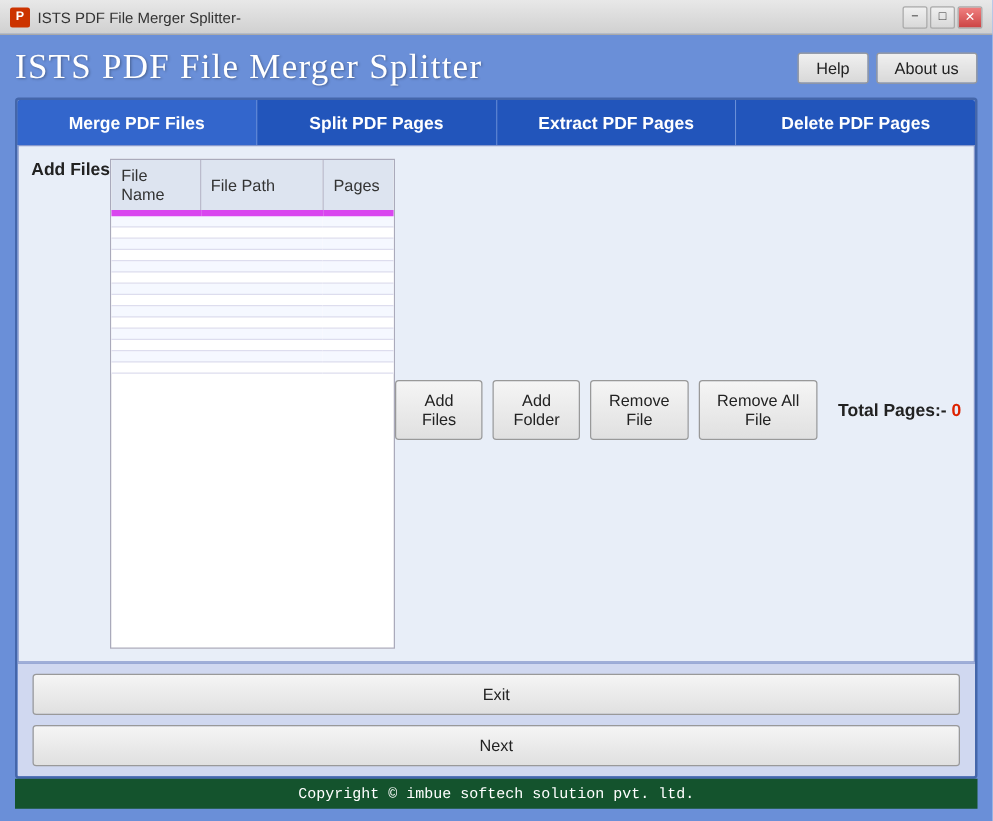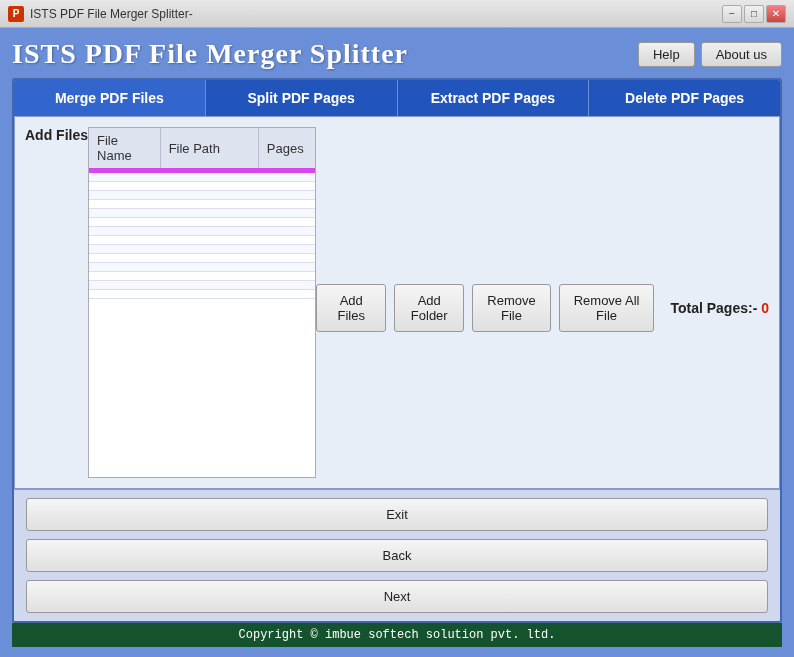--- a/index.html
+++ b/index.html
@@ -84,21 +84,21 @@
     
     .app-header {
       display: flex;
       align-items: center;
       justify-content: space-between;
       margin-bottom: 8px;
     }
 
     .app-title {
       font-size: 28px;
-      font-weight: bold;
+      font-weight: normal;
       color: white;
       font-family: 'Times New Roman', serif;
       letter-spacing: 1px;
       text-shadow: 1px 1px 2px rgba(0,0,0,0.3);
     }
 
     .header-buttons {
       display: flex;
       gap: 6px;
     }
@@ -417,21 +417,20 @@
         <button class="action-btn">Remove All<br>File</button>
         <div class="spacer"></div>
         <span class="total-pages">
           <span>Total Pages:-</span>&nbsp;<span class="total-pages-value">0</span>
         </span>
       </div>
     </div>
 
     <div class="nav-bar">
       <button class="nav-btn">Exit</button>
-      <button class="nav-btn">Back</button>
       <button class="nav-btn">Next</button>
     </div>
 
   </div>
 
   <div class="footer">
     <span>Copyright © imbue softech solution pvt. ltd.</span>
   </div>
 
 </div>

